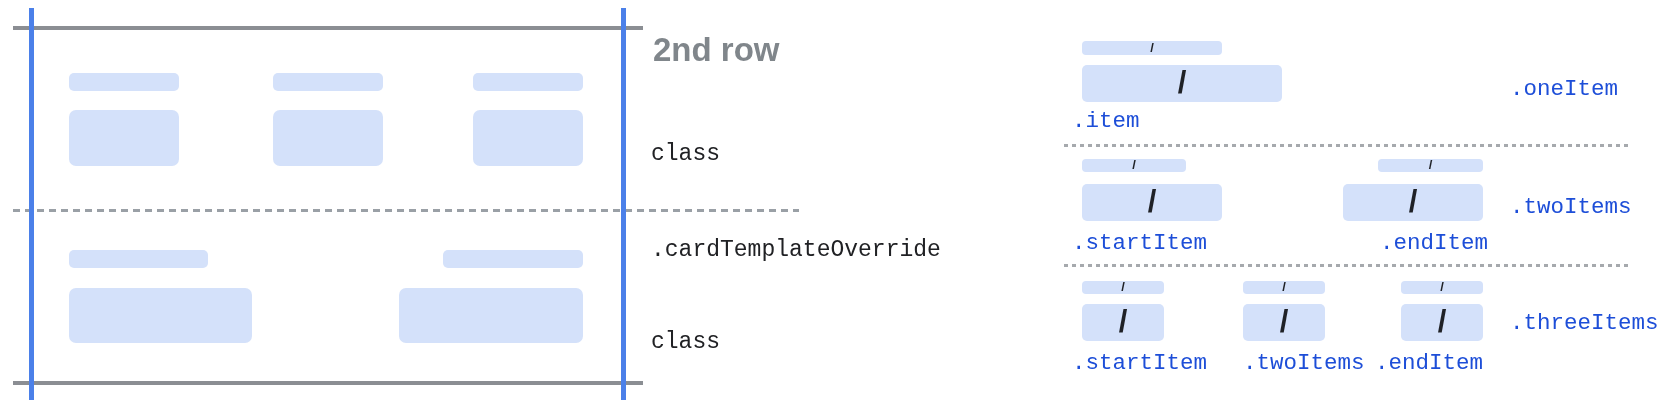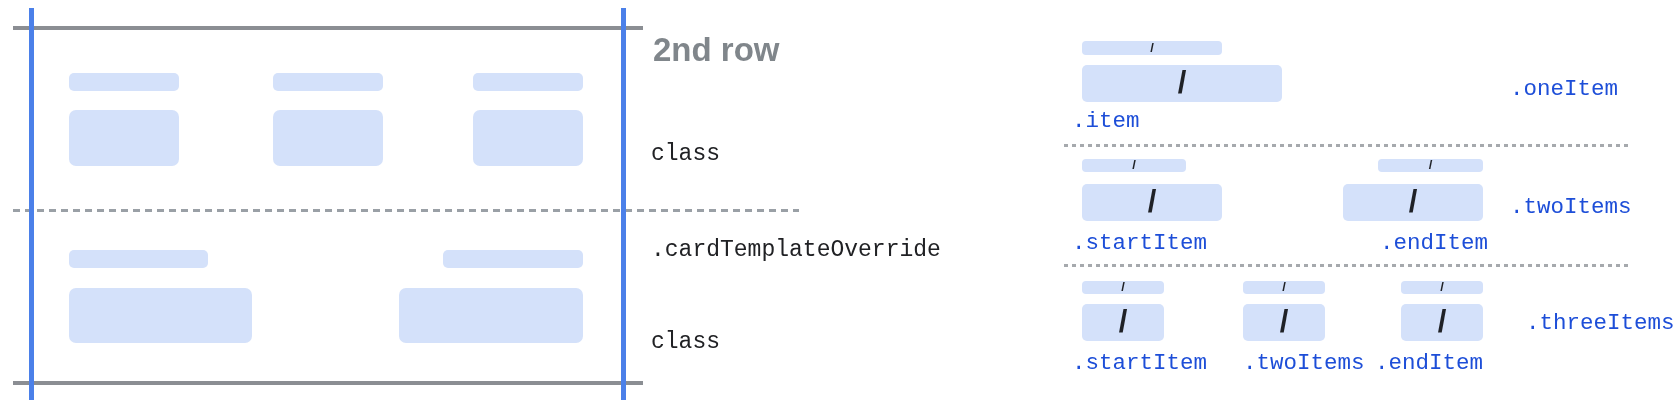--- a/index.html
+++ b/index.html
@@ -108,15 +108,15 @@
   </div>
   <div class="bar slashbar" style="left:1401px;top:281px;width:82px;height:13px;">
     <span class="slash small">/</span>
   </div>
   <div class="bar slashbar" style="left:1401px;top:304px;width:82px;height:37px;border-radius:5px;">
     <span class="slash big">/</span>
   </div>
   <div class="mono-label" style="left:1072px;top:352px;">.startItem</div>
   <div class="mono-label" style="left:1243px;top:352px;">.twoItems</div>
   <div class="mono-label" style="left:1375px;top:352px;">.endItem</div>
-  <div class="mono-label" style="left:1510px;top:312px;margin-left:16px;">.threeItems</div>
+  <div class="mono-label" style="left:1510px;top:312px;">.threeItems</div>
 
 </div>
 
 </body></html>

